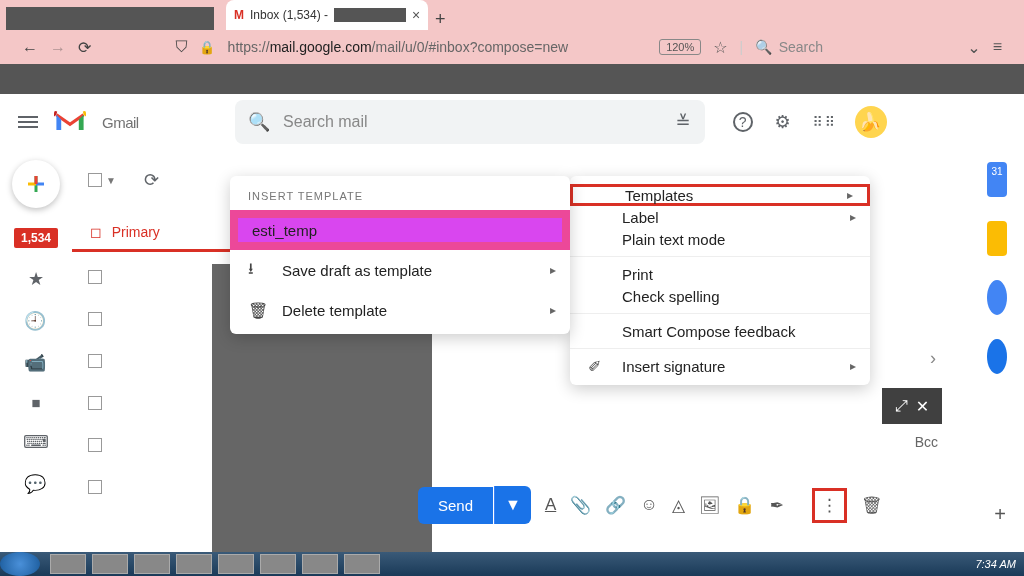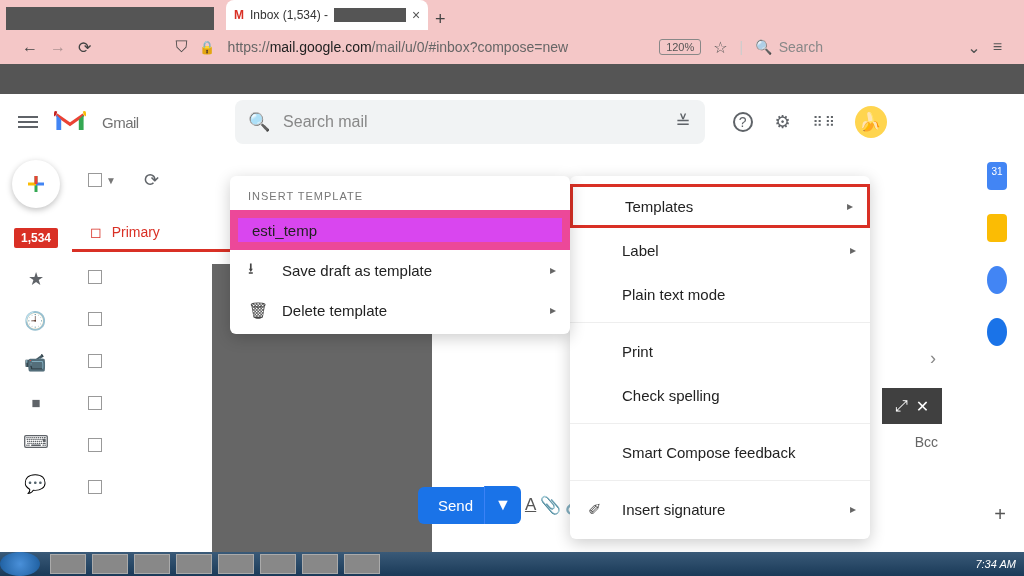--- a/index.html
+++ b/index.html
@@ -45,36 +45,36 @@
 .count-badge { background: #d93025; color: #fff; font-size: 12px; padding: 3px 7px; border-radius: 2px; font-weight: bold; }
 .side-ic { color: #5f6368; font-size: 18px; }
 .list-area { flex: 1; padding-top: 10px; position: relative; }
 .toolbar-row { display: flex; align-items: center; gap: 28px; padding-left: 16px; height: 40px; }
 .check { width: 14px; height: 14px; border: 1.5px solid #999; }
 .primary-tab { display: flex; align-items: center; gap: 10px; color: #d93025; font-size: 14px; font-weight: 500; margin-top: 14px; padding-left: 18px; height: 38px; border-bottom: 3px solid #d93025; width: 200px; }
 .mail-rows { margin-top: 4px; }
 .mail-row { height: 42px; display: flex; align-items: center; padding-left: 16px; gap: 20px; }
 .grey-block { position: absolute; left: 140px; top: 114px; width: 220px; height: 290px; background: #666; }
 .rightcol { width: 54px; display: flex; flex-direction: column; align-items: center; gap: 24px; padding-top: 12px; }
-.rapp { width: 20px; height: 28px; border-radius: 4px; }
+.rapp { width: 20px; height: 35px; border-radius: 4px; }
 
 
 .compose-strip { position: absolute; right: 82px; top: 238px; width: 60px; height: 36px; background: #404040; display: flex; align-items: center; justify-content: center; gap: 8px; }
 .bcc-bit { position: absolute; right: 86px; top: 284px; font-size: 14px; color: #666; }
-.send-row { position: absolute; left: 418px; bottom: 28px; display: flex; align-items: center; gap: 4px; }
+.send-row { position: absolute; left: 418px; bottom: 28px; display: flex; align-items: center; gap: 14px; }
 .send-btn { background: #1a73e8; color: #fff; padding: 10px 20px; border-radius: 6px 0 0 6px; font-size: 15px; font-weight: 500; display: flex; }
 .send-drop { background: #1a73e8; color: #fff; padding: 10px 10px; border-radius: 0 6px 6px 0; margin-left: -13px; border-left: 1px solid #3b82f6; }
 .tool-ic { color: #555; font-size: 17px; }
 .more-box { border: 3px solid #d93025; padding: 4px 6px; }
 .chev-right { position: absolute; right: 88px; top: 198px; color: #888; font-size: 18px; }
 .plus-side { position: absolute; right: 18px; bottom: 26px; color: #555; font-size: 20px; }
 
 
 .more-menu { position: absolute; left: 570px; top: 176px; width: 300px; background: #fff; box-shadow: 0 4px 16px rgba(0,0,0,0.2); border-radius: 6px; padding: 8px 0; font-size: 15px; color: #222; }
-.more-menu .item { height: 44px; display: flex; align-items: center; padding: 0 18px 0 52px; position: relative; text-align: right; }
+.more-menu .item { height: 22px; display: flex; align-items: center; padding: 0 18px 0 52px; position: relative; text-align: right; }
 .more-menu .item.sub::after { content: "▸"; position: absolute; right: 14px; color: #666; font-size: 12px; }
 .more-menu .hl { border: 3px solid #d93025; }
 .more-menu .div { height: 1px; background: #eee; margin: 6px 0; }
 .more-menu .ic { position: absolute; left: 18px; font-size: 16px; color: #444; }
 .sub-menu { position: absolute; left: 230px; top: 176px; width: 340px; background: #fff; box-shadow: 0 4px 16px rgba(0,0,0,0.2); border-radius: 6px; padding: 4px 0; font-size: 15px; color: #222; }
 .sub-menu .header { font-size: 11px; letter-spacing: 1px; color: #777; padding: 10px 18px 8px; }
 .sub-menu .item { height: 40px; display: flex; align-items: center; padding: 0 22px 0 52px; position: relative; }
 .sub-menu .item.sub::after { content: "▸"; position: absolute; right: 14px; color: #666; font-size: 12px; }
 .sub-menu .hl { border: 8px solid #ec4899; background: #d946ef; padding-left: 14px; }
 .sub-menu .ic { position: absolute; left: 18px; font-size: 16px; color: #444; }

